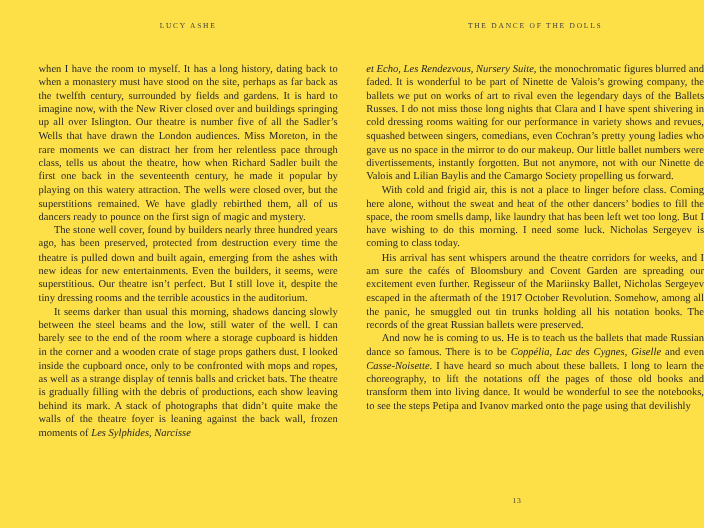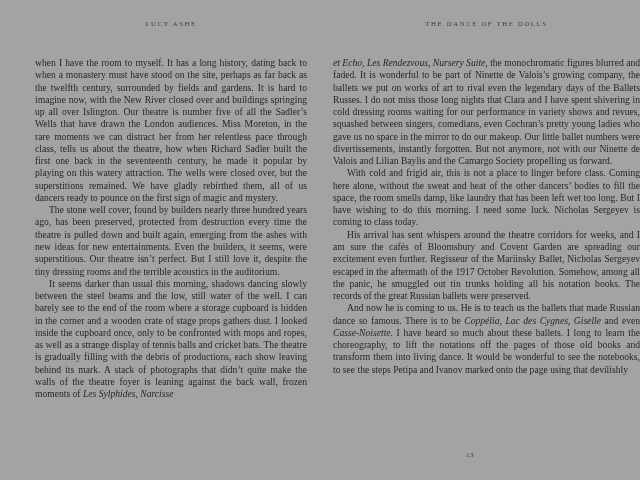--- a/index.html
+++ b/index.html
@@ -11,21 +11,21 @@
     width: 640px;
     height: 480px;
     overflow: hidden;
     font-family: "Liberation Serif", serif;
     color: #262626;
   }
   .spread {
     display: flex;
     width: 640px;
     height: 480px;
-    background: #a3a3a3;
+    background: #fde047;
   }
   .page {
     position: relative;
     width: 320px;
     height: 480px;
     box-sizing: border-box;
     padding-top: 20px;
   }
   .page.left  { padding-left: 35px; padding-right: 13px; }
   .page.right { padding-left: 13px; }

